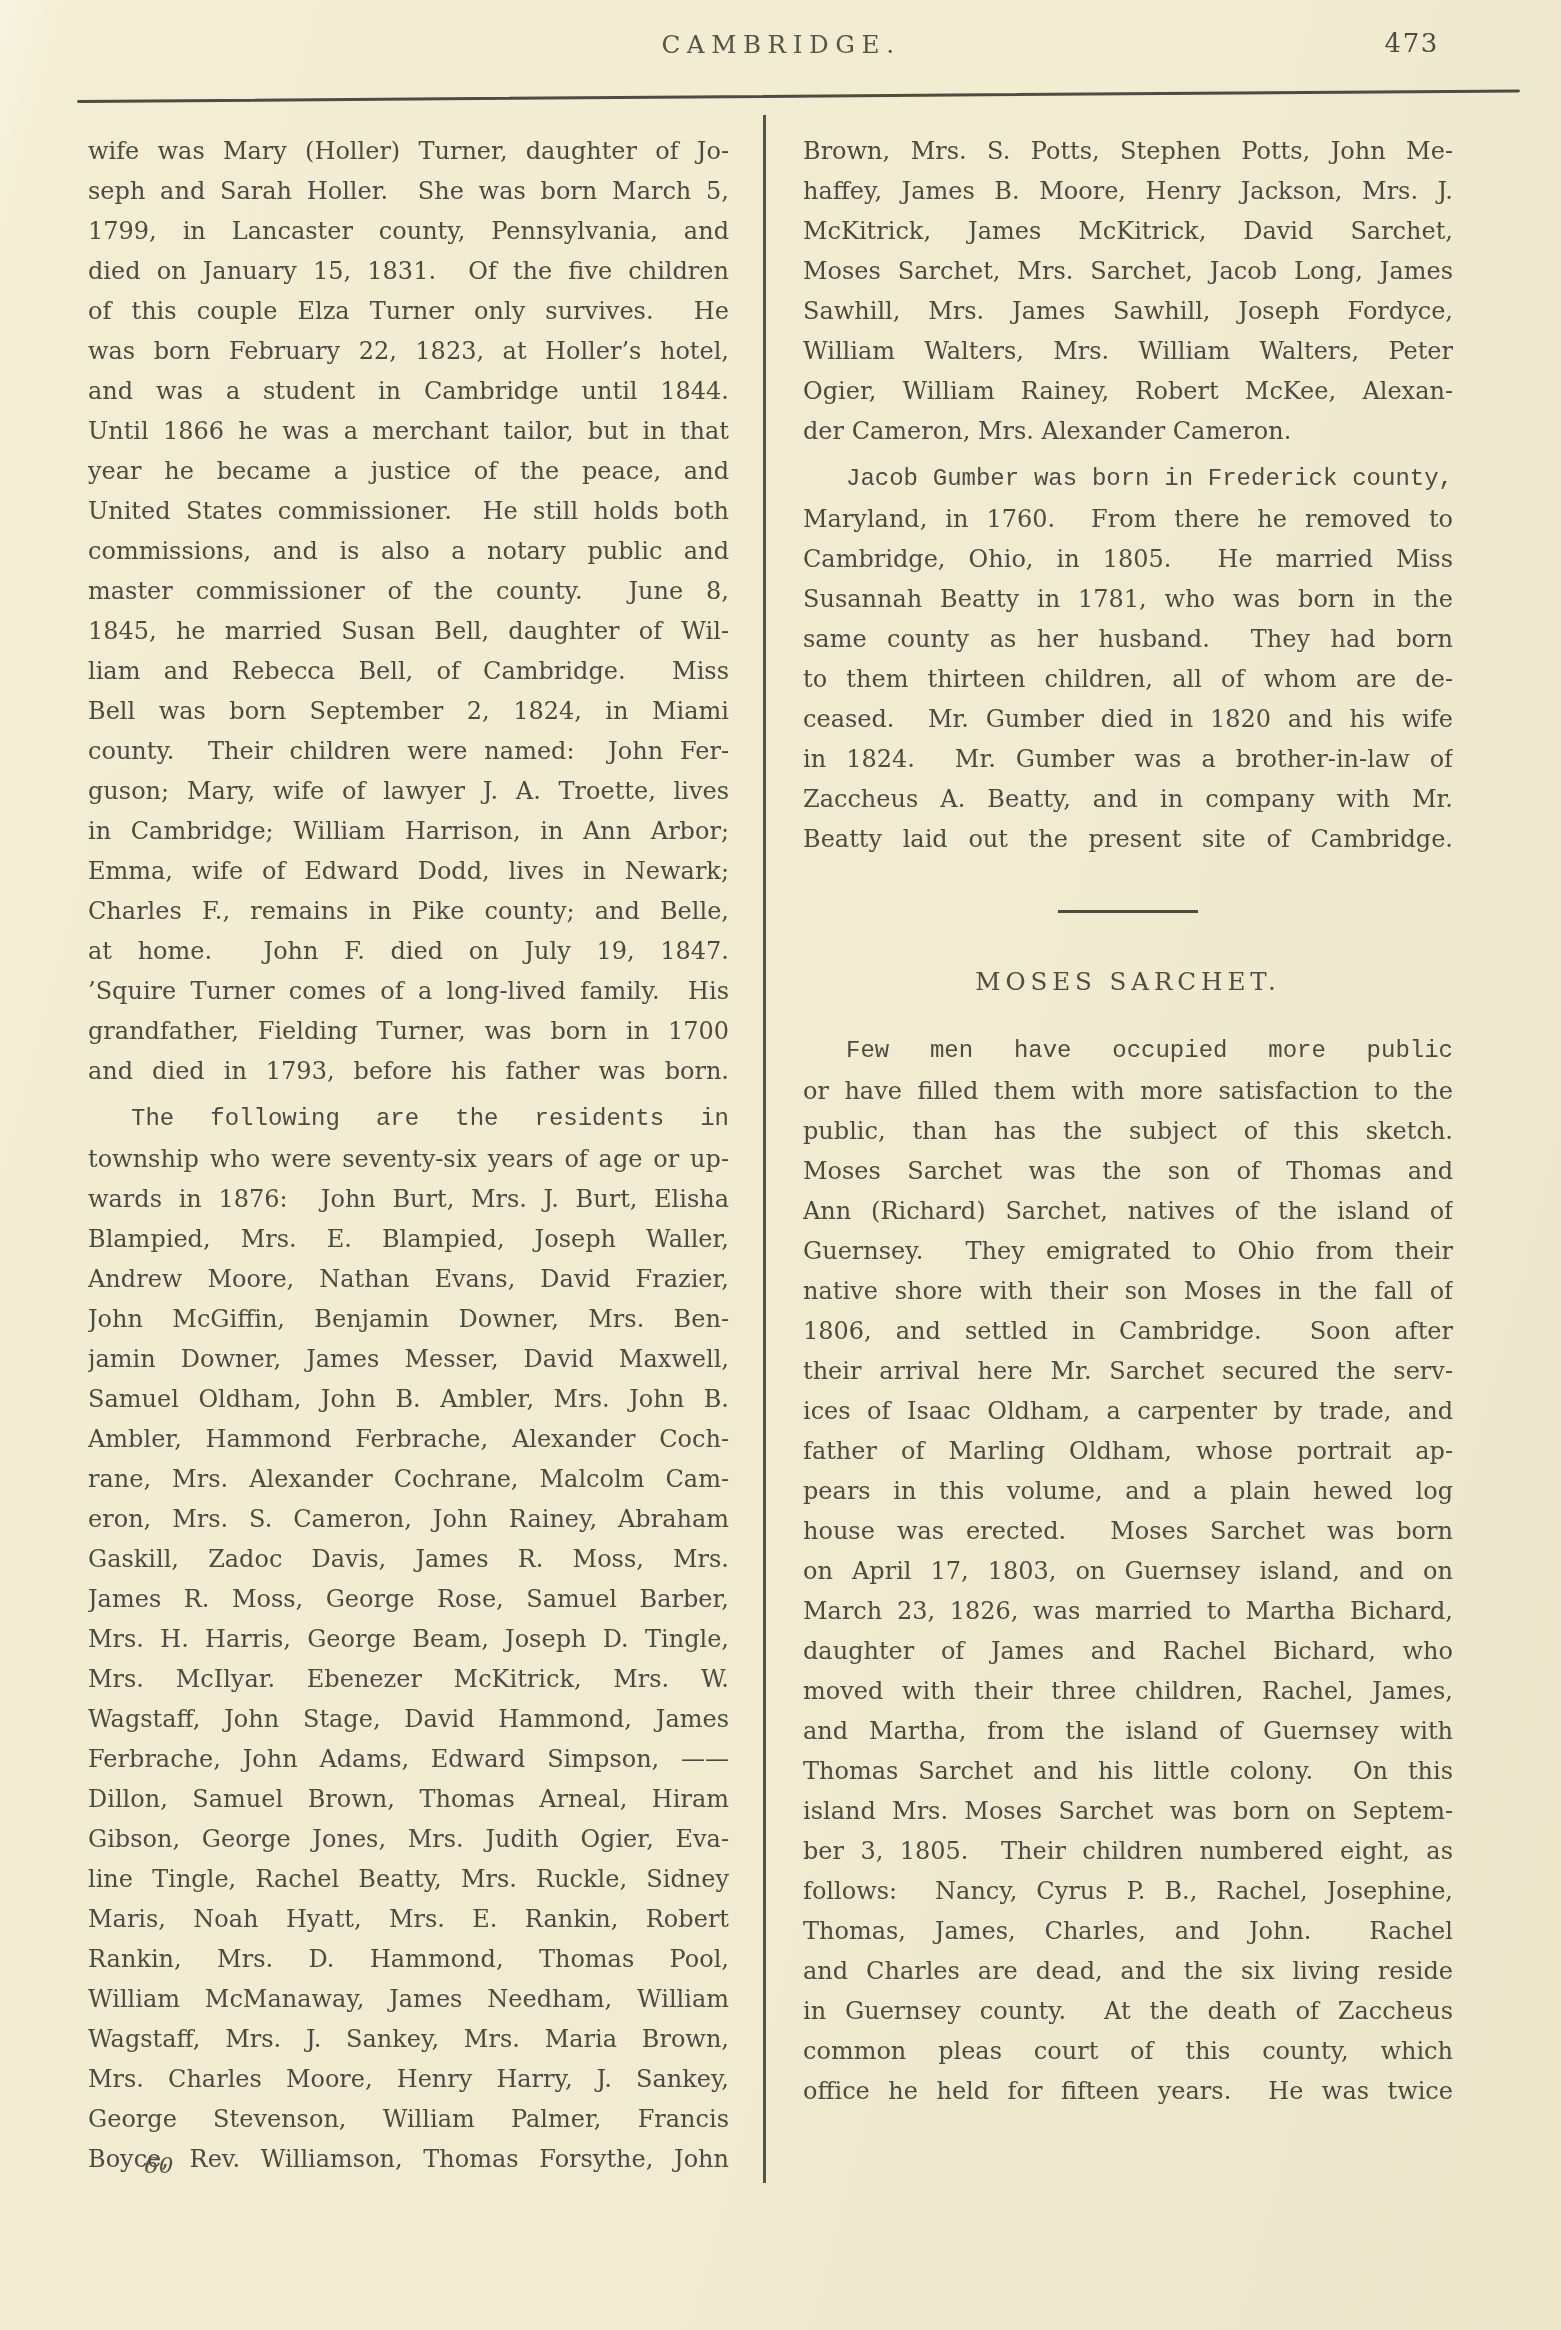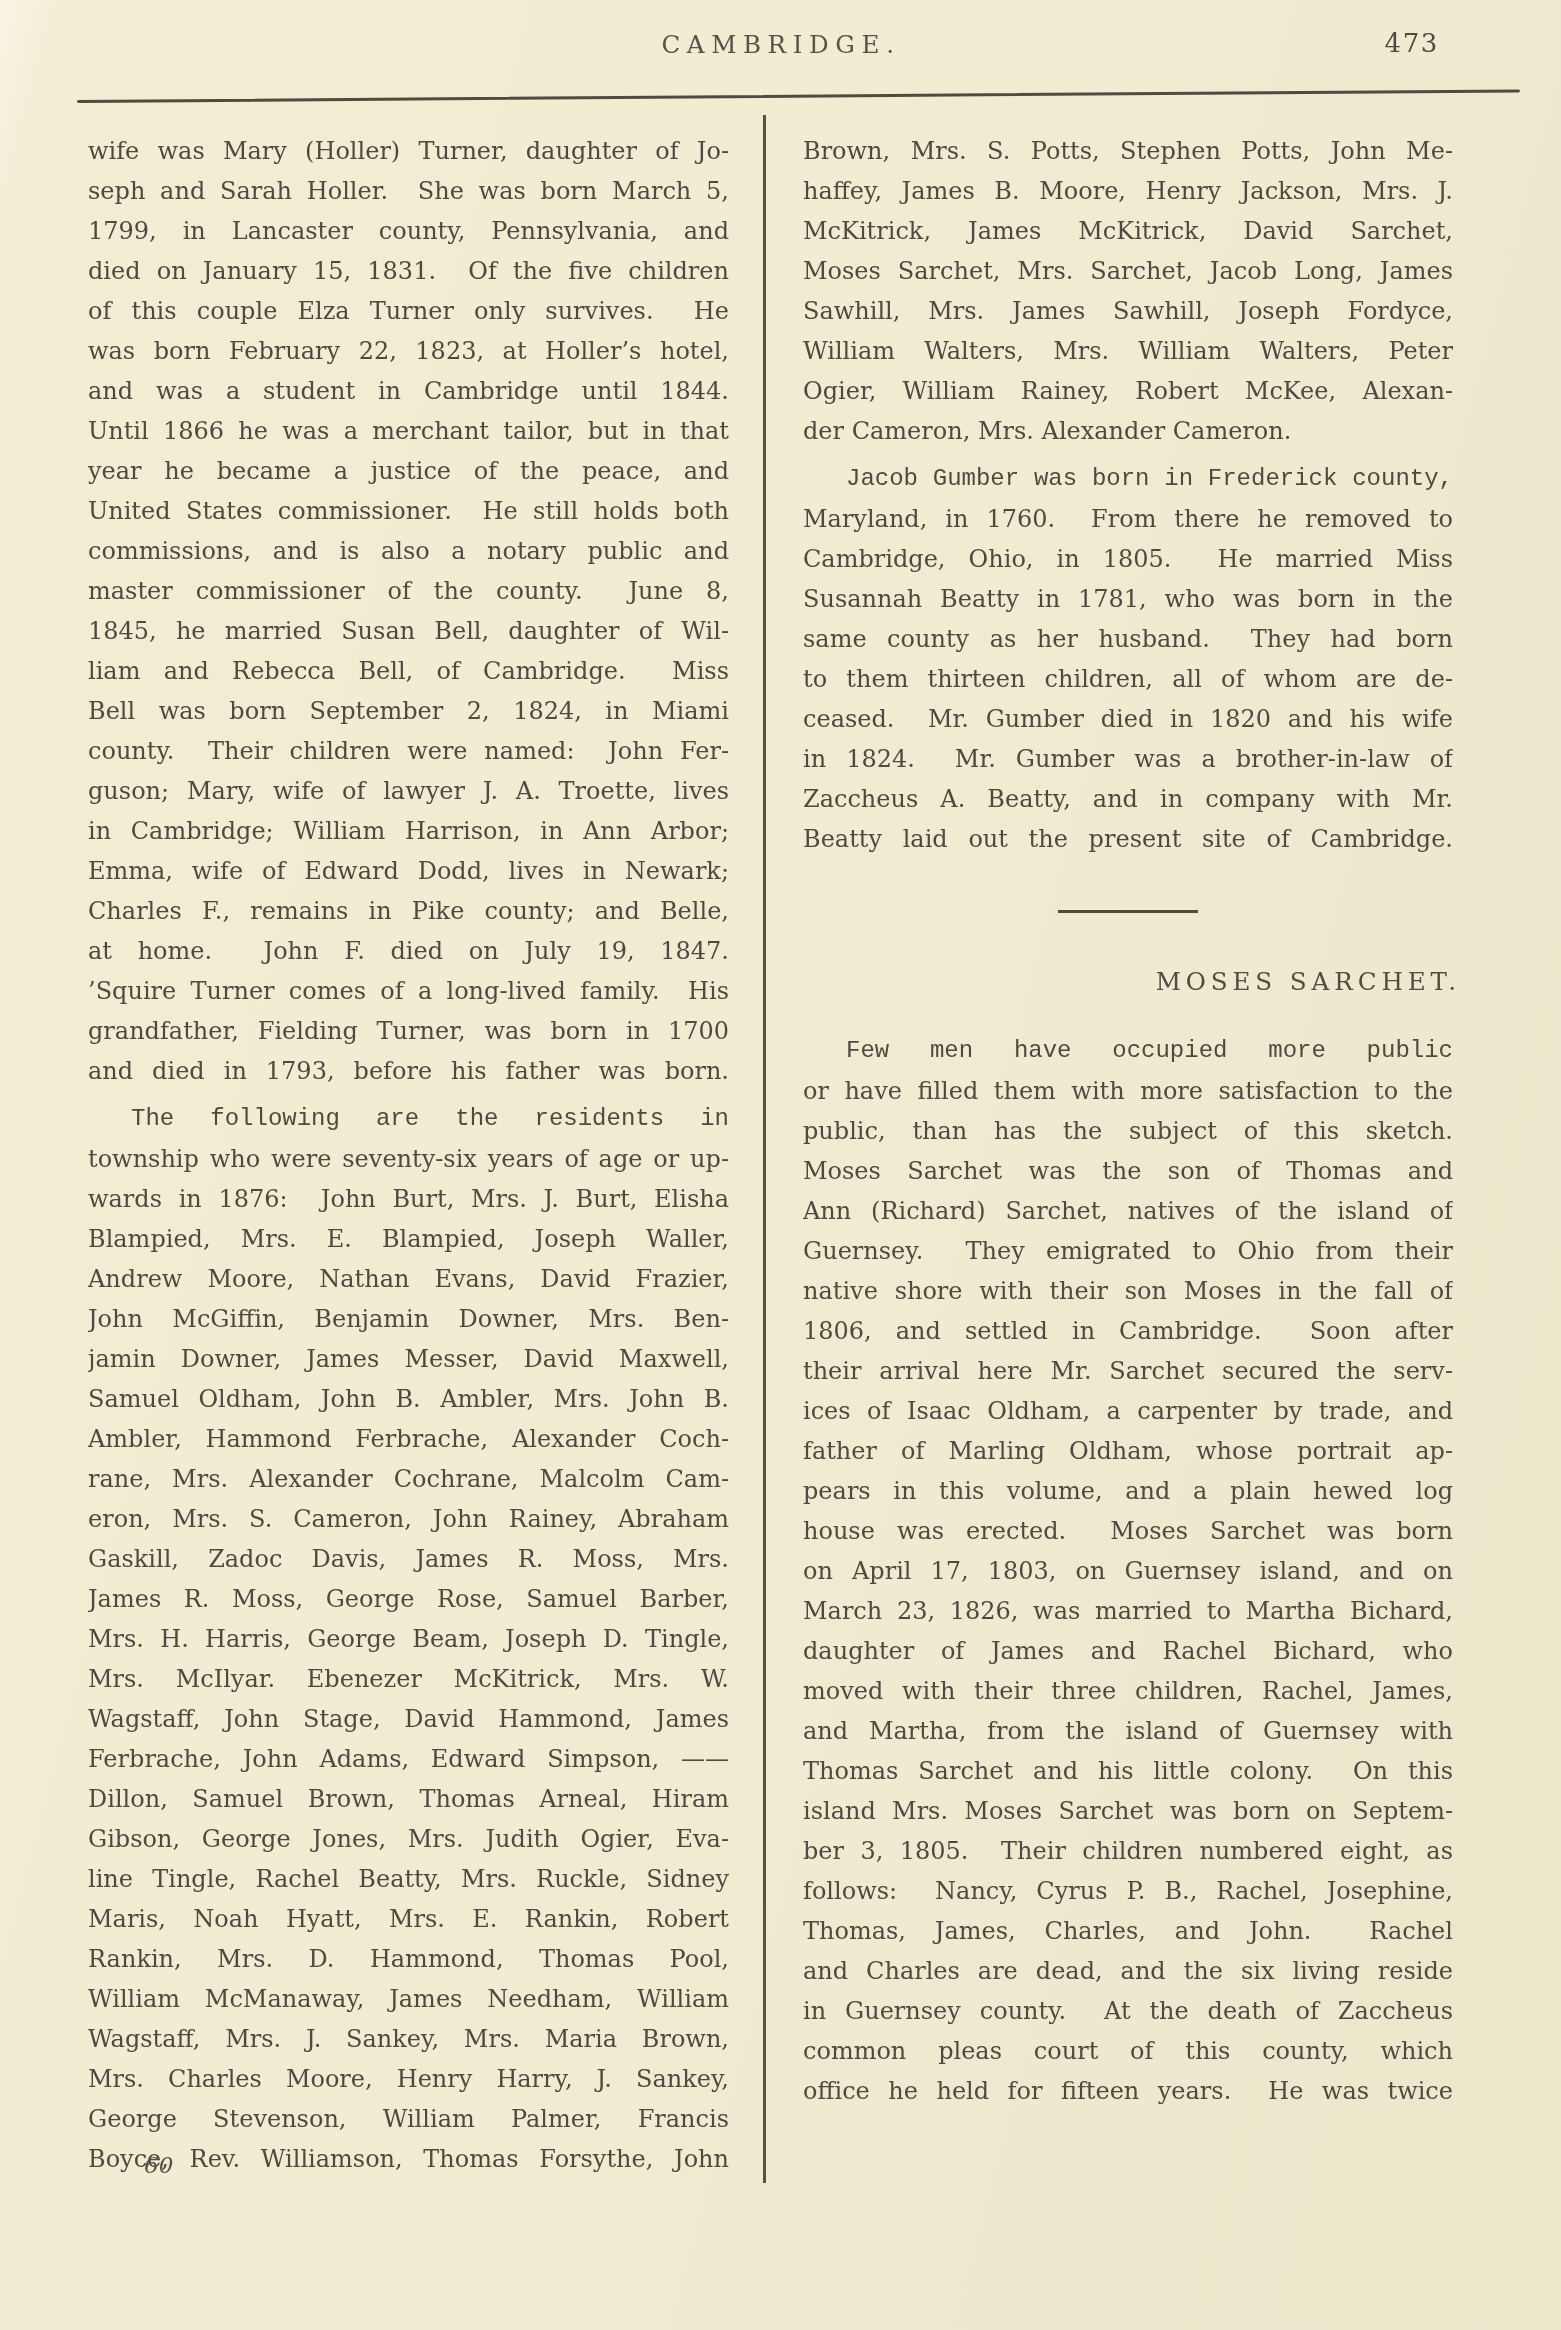--- a/index.html
+++ b/index.html
@@ -65,21 +65,21 @@
   .line.last-short { text-align-last: left; }
   .line.first { text-indent: 43px; font-family: Liberation Mono, monospace; }
   
   .section-divider {
     width: 140px; height: 2.5px;
     background: #4e4b41;
     margin: 51px auto 0 auto;
   }
   .section-heading {
     margin: 48px 0 0 0;
-    text-align: right;
+    text-align: center;
     font-size: 24.6px;
     font-weight: normal;
     letter-spacing: 4.9px;
     line-height: 41px;
     color: #504d42;
   }
   .sect-paras { margin-top: 29.5px; }
   .signature-mark {
     position: absolute;
     left: 144px; top: 2152px;

